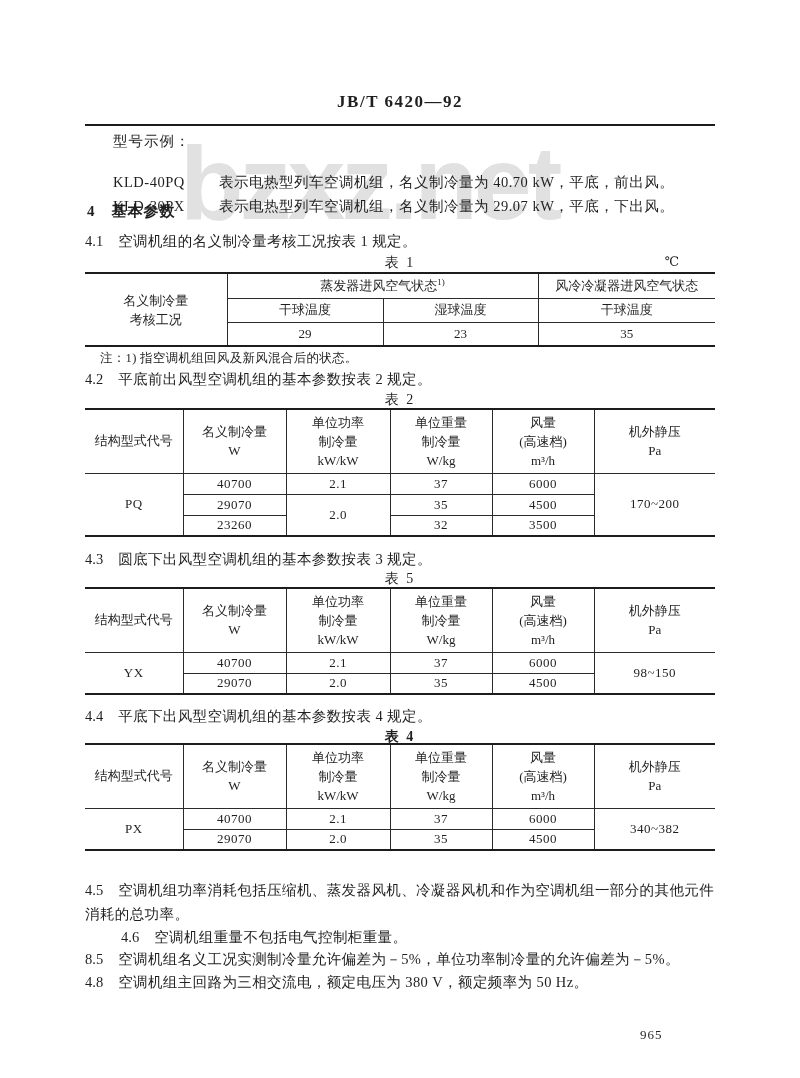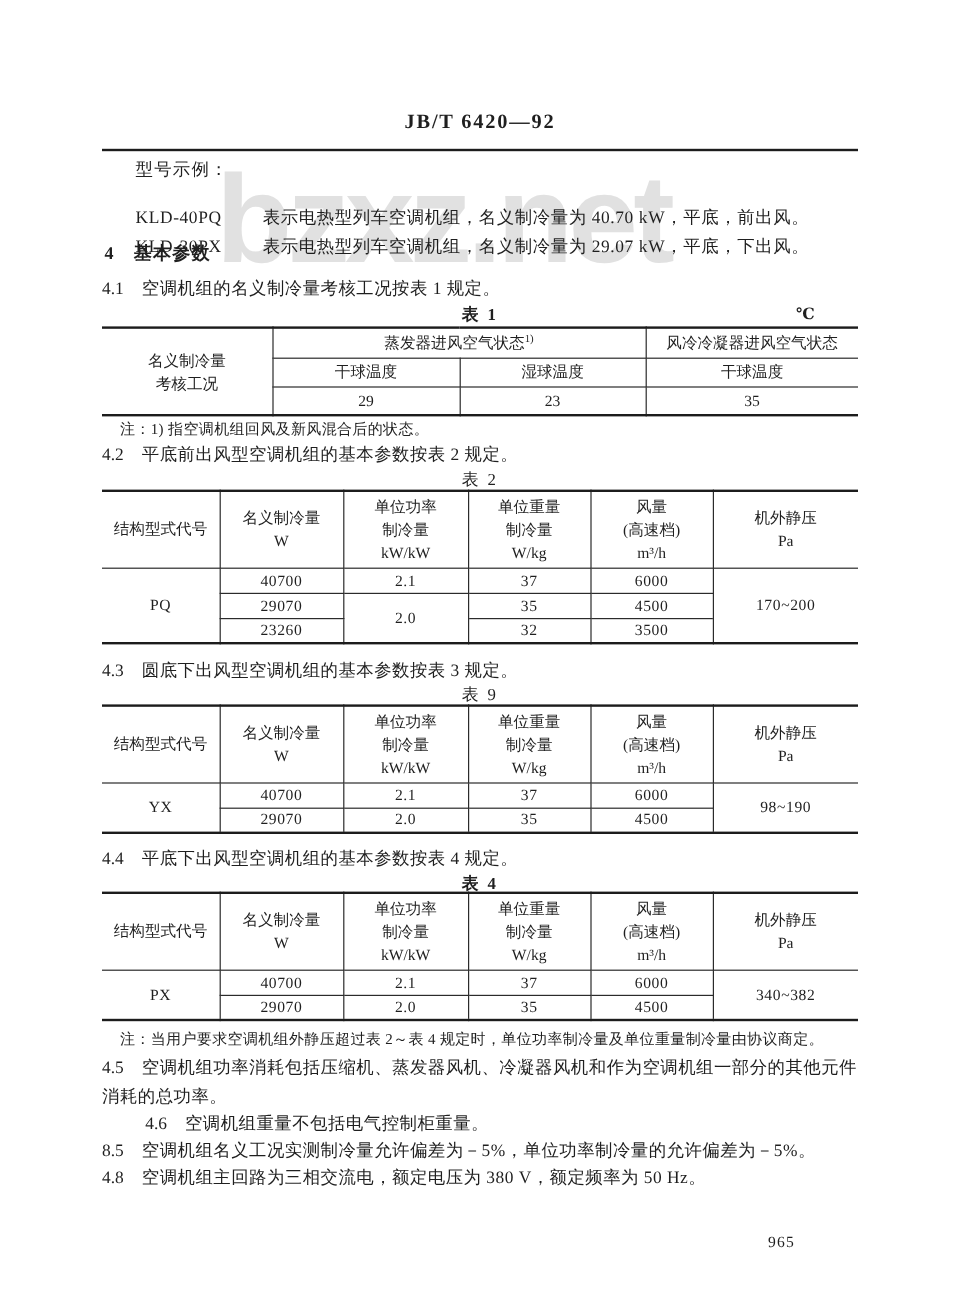--- a/index.html
+++ b/index.html
@@ -41,21 +41,21 @@
 
   .section-heading { position:absolute; top:202px; left:87px; font-size:15px; font-weight:bold; letter-spacing:1px; }
   .section-heading .num { margin-right:16px; }
 
   .clause { position:absolute; left:85px; width:633px; font-size:14.5px; letter-spacing:0.4px; line-height:24px; }
   .clause .cnum { margin-right:15px; letter-spacing:0; }
   .c41 { top:229px; } .c42 { top:367px; } .c43 { top:547px; } .c44 { top:704px; }
   .c45 { top:878px; } .c46 { top:925px;margin-left:36px; } .c47 { top:947px; } .c48 { top:970px; }
 
   .tcap { position:absolute; left:85px; width:630px; text-align:center; font-size:14px; letter-spacing:2px; }
-  .tcap-1 { top:254px;font-weight:bold; } .tcap-2 { top:391px; } .tcap-3 { top:570px; } .tcap-4 { top:728px;font-weight:bold; }
+  .tcap-1 { top:254px; } .tcap-2 { top:391px; } .tcap-3 { top:570px; } .tcap-4 { top:728px;font-weight:bold; }
   .tcap .unit { position:absolute; right:36px; top:0; font-size:13px; letter-spacing:0; }
 
   table.std {
     position:absolute; left:85px; width:630px;
     border-collapse:collapse; table-layout:fixed;
     font-size:13px; text-align:center;
     border-top:2.5px solid #1c1c1c; border-bottom:2.5px solid #1c1c1c;
   }
   table.std th, table.std td {
     border:1px solid #2b2b2b;
@@ -210,21 +210,21 @@
         <td>32</td>
         <td>3500</td>
       </tr>
     </tbody>
       </table>
 
     <p class="clause c43">
       <span class="cnum">4.3</span><span>圆底下出风型空调机组的基本参数按表 3 规定。</span>
     </p>
 
-    <div class="tcap tcap-3"><span>表 9</span></div>
+    <div class="tcap tcap-3"><span>表 5</span></div>
 
     <table class="std ptable" id="table3">
       <colgroup>
           <col style="width:98px">
           <col style="width:103px">
           <col style="width:104px">
           <col style="width:102px">
           <col style="width:102px">
           <col style="width:121px">
         </colgroup>
@@ -254,21 +254,21 @@
           <span class="hl">机外静压</span>
           <span class="hl">Pa</span>
         </th>
       </tr>
       <tr>
         <td rowspan="2">YX</td>
         <td>40700</td>
         <td>2.1</td>
         <td>37</td>
         <td>6000</td>
-        <td rowspan="2">98~190</td>
+        <td rowspan="2">98~150</td>
       </tr>
       <tr>
         <td>29070</td>
         <td>2.0</td>
         <td>35</td>
         <td>4500</td>
       </tr>
     </tbody>
       </table>
 
@@ -324,21 +324,20 @@
       </tr>
       <tr>
         <td>29070</td>
         <td>2.0</td>
         <td>35</td>
         <td>4500</td>
       </tr>
     </tbody>
       </table>
 
-    <div class="note note-tables">注：当用户要求空调机组外静压超过表 2～表 4 规定时，单位功率制冷量及单位重量制冷量由协议商定。</div>
 
     <p class="clause c45">
       <span class="cnum">4.5</span><span>空调机组功率消耗包括压缩机、蒸发器风机、冷凝器风机和作为空调机组一部分的其他元件消耗的总功率。</span>
     </p>
     <p class="clause c46">
       <span class="cnum">4.6</span><span>空调机组重量不包括电气控制柜重量。</span>
     </p>
     <p class="clause c47">
       <span class="cnum">8.5</span><span>空调机组名义工况实测制冷量允许偏差为－5%，单位功率制冷量的允许偏差为－5%。</span>
     </p>

